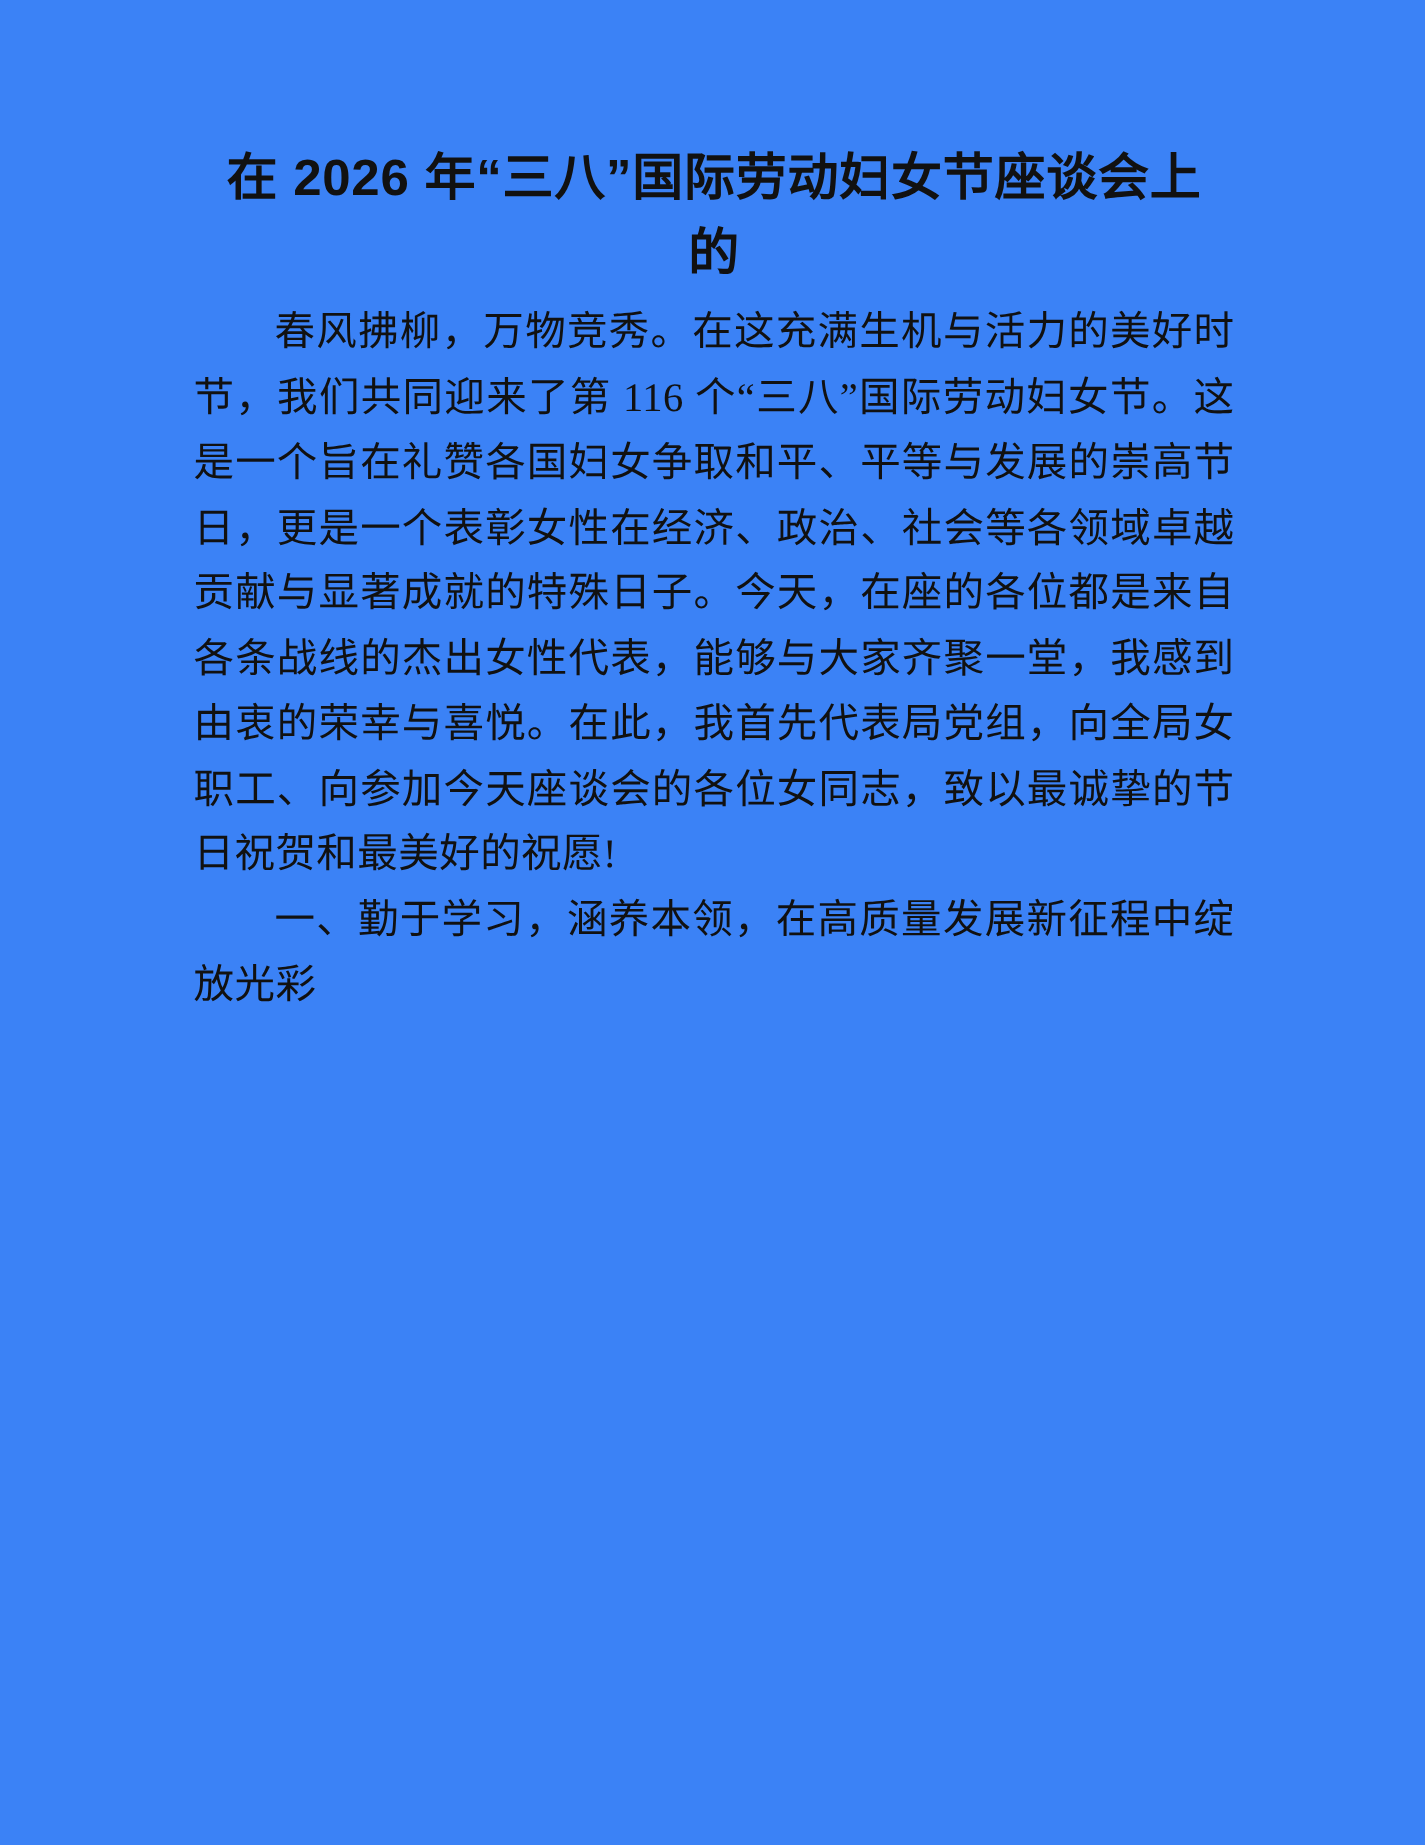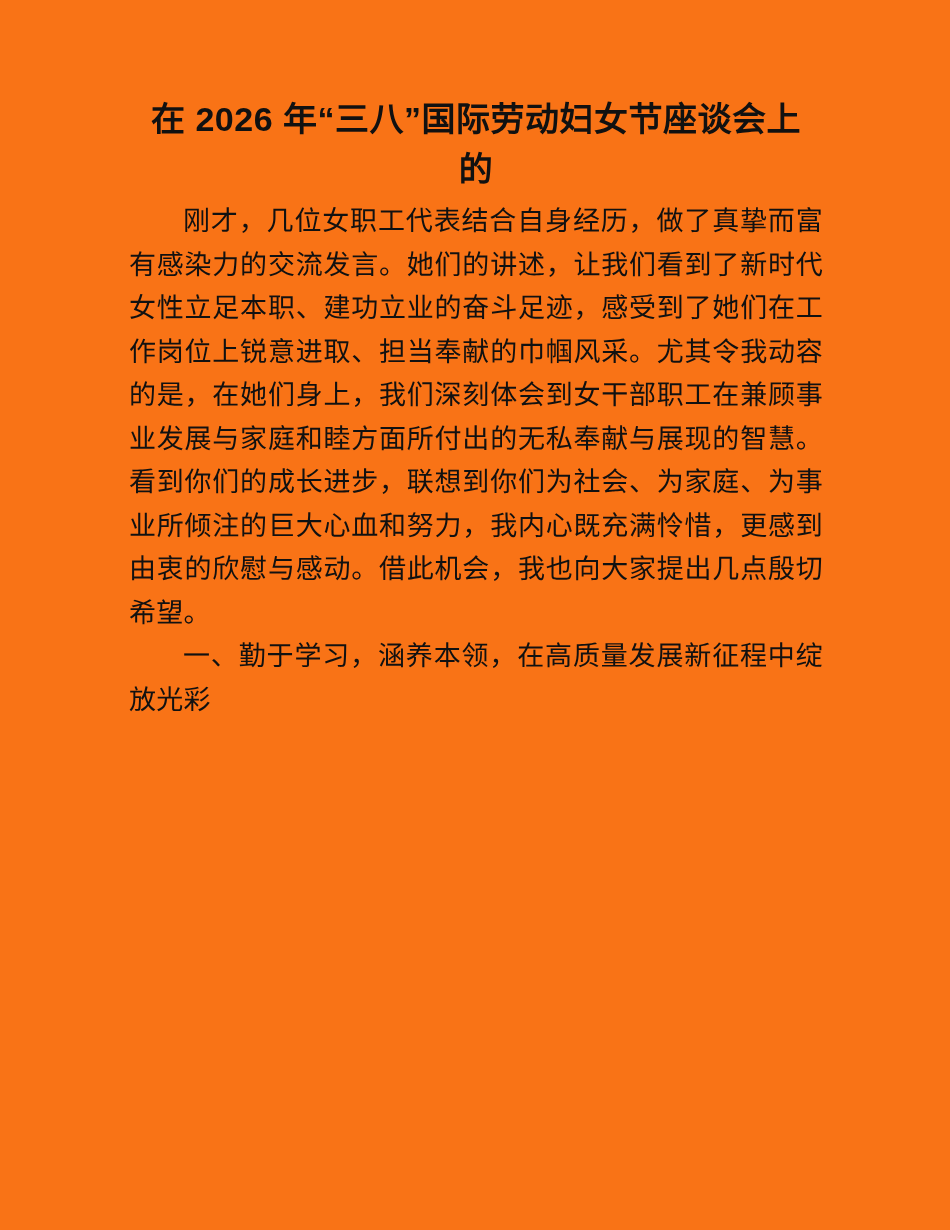--- a/index.html
+++ b/index.html
@@ -15,21 +15,21 @@
     overflow: hidden;
     font-family: "Liberation Serif", "DejaVu Serif", serif;
     color: #000000;
     -webkit-font-smoothing: antialiased;
   }
 
   #page {
     position: relative;
     width: 950px;
     height: 1230px;
-    background: #f97316;
+    background: #3b82f6;
     box-sizing: border-box;
   }
 
   
   .doc-body {
     position: absolute;
     left: 129px;
     top: 94px;
     width: 694px;
   }
@@ -100,20 +100,20 @@
 <div id="page">
 
   <div class="doc-body">
 
     <h1 class="doc-title">
       <span>在 2026 年“三八”国际劳动妇女节座谈会上的</span><br>
     </h1>
 
 
 
+    <p class="para">春风拂柳，万物竞秀。在这充满生机与活力的美好时节，我们共同迎来了第 116 个“三八”国际劳动妇女节。这是一个旨在礼赞各国妇女争取和平、平等与发展的崇高节日，更是一个表彰女性在经济、政治、社会等各领域卓越贡献与显著成就的特殊日子。今天，在座的各位都是来自各条战线的杰出女性代表，能够与大家齐聚一堂，我感到由衷的荣幸与喜悦。在此，我首先代表局党组，向全局女职工、向参加今天座谈会的各位女同志，致以最诚挚的节日祝贺和最美好的祝愿!</p>
 
-    <p class="para">刚才，几位女职工代表结合自身经历，做了真挚而富有感染力的交流发言。她们的讲述，让我们看到了新时代女性立足本职、建功立业的奋斗足迹，感受到了她们在工作岗位上锐意进取、担当奉献的巾帼风采。尤其令我动容的是，在她们身上，我们深刻体会到女干部职工在兼顾事业发展与家庭和睦方面所付出的无私奉献与展现的智慧。看到你们的成长进步，联想到你们为社会、为家庭、为事业所倾注的巨大心血和努力，我内心既充满怜惜，更感到由衷的欣慰与感动。借此机会，我也向大家提出几点殷切希望。</p>
 
     <p class="section-heading">一、勤于学习，涵养本领，在高质量发展新征程中绽放光彩</p>
 
   </div>
 
 </div>
 
 </body></html>

